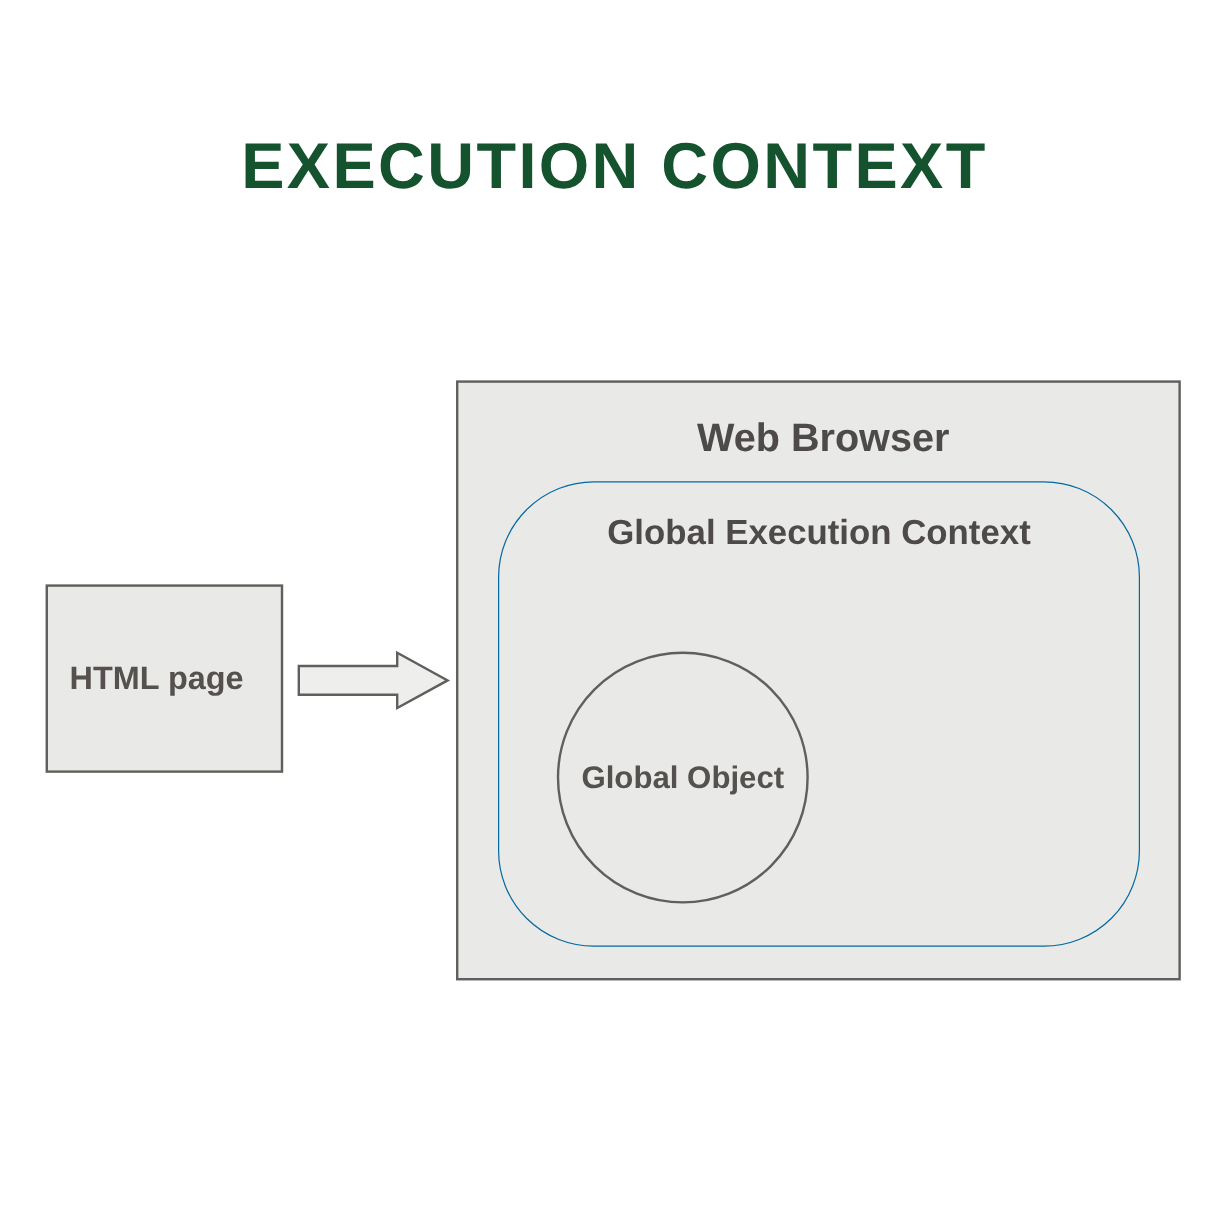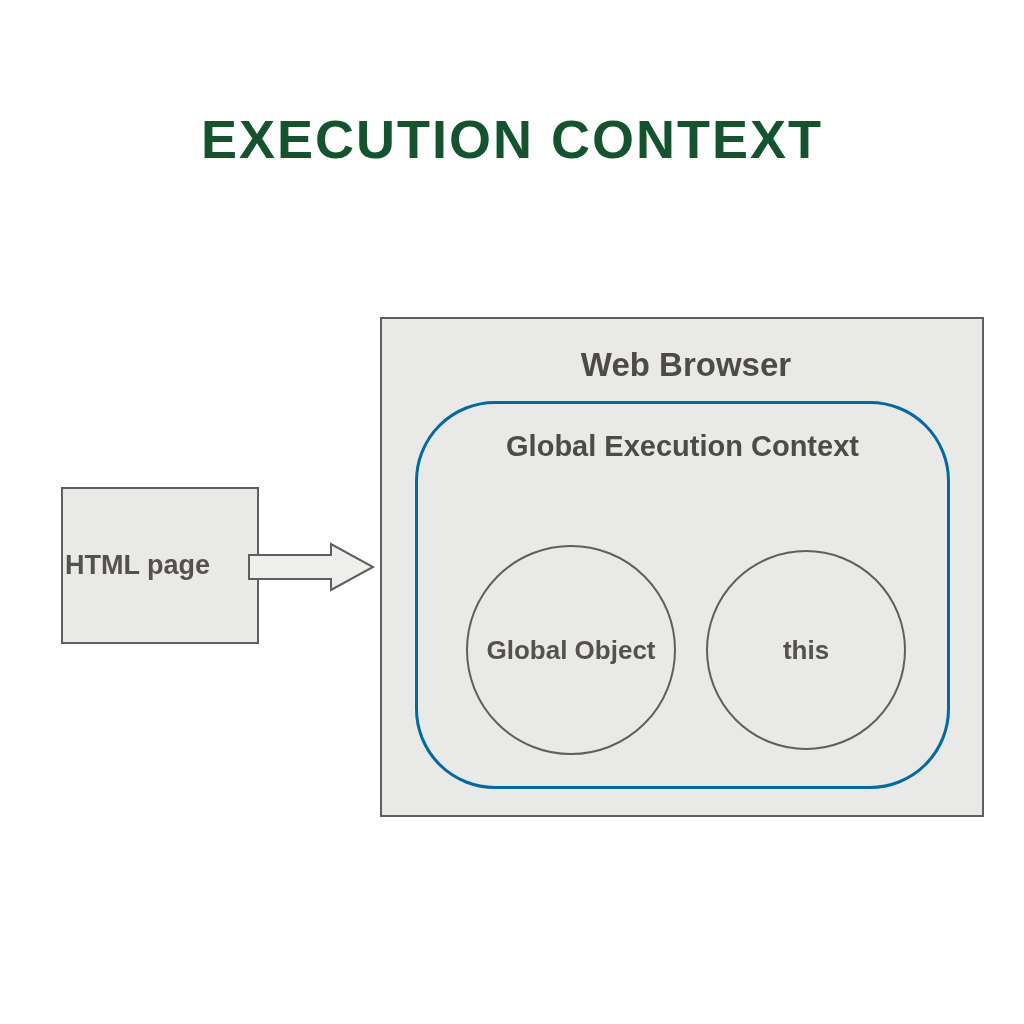--- a/index.html
+++ b/index.html
@@ -31,22 +31,21 @@
     left: 38px;
     top: 487px;
     width: 198px;
     height: 157px;
     background: #e9e9e7;
     border: 2px solid #5f5f5d;
     box-sizing: border-box;
     display: flex;
     align-items: center;
     justify-content: flex-start;
-    padding-left: 2px;
-    margin-left: 23px;
+    padding-left: 18px;
   }
   .html-page-box .label {
     font-size: 27px;
     font-weight: bold;
     color: #55514f;
   }
   .arrow-wrap {
     position: absolute;
     left: 247px;
     top: 537px;
@@ -73,21 +72,21 @@
     font-weight: bold;
     color: #4e4a49;
   }
   .gec-box {
     position: absolute;
     left: 33px;
     top: 82px;
     width: 535px;
     height: 388px;
     background: #e9e9e7;
-    border: 3px solid #0369a1;
+    border: 1px solid #0369a1;
     border-radius: 80px;
     box-sizing: border-box;
   }
   .gec-label {
     position: absolute;
     top: 26px;
     left: 0;
     width: 100%;
     text-align: center;
     font-size: 29px;
@@ -145,20 +144,17 @@
     <div class="browser-label">Web Browser</div>
 
     <div class="gec-box">
 
       <div class="gec-label">Global Execution Context</div>
 
       <div class="circle circle-global-object">
         <span class="label">Global Object</span>
       </div>
 
-      <div class="circle circle-this">
-        <span class="label">this</span>
-      </div>
 
     </div>
   </div>
 
 </div>
 
 </body></html>

